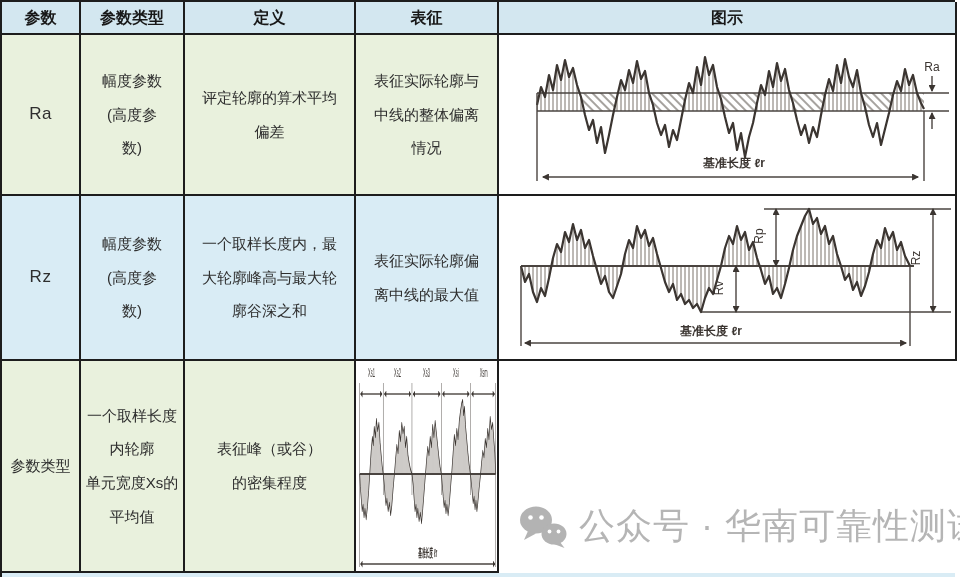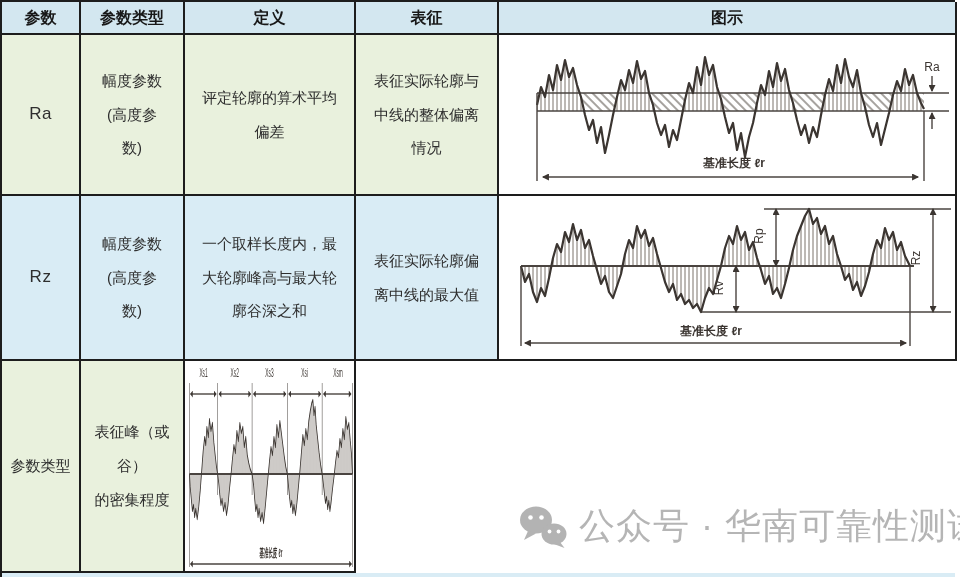--- a/index.html
+++ b/index.html
@@ -118,20 +118,22 @@
         <line class="ref" x1="277" y1="13" x2="277" y2="70" marker-start="url(#arr)" marker-end="url(#arr)"></line>
         <text x="264" y="40" font-size="12" text-anchor="middle" transform="rotate(-90 264 40)">Rp</text>
         <line class="ref" x1="434" y1="13" x2="434" y2="116" marker-start="url(#arr)" marker-end="url(#arr)"></line>
         <text x="421" y="62" font-size="12" text-anchor="middle" transform="rotate(-90 421 62)">Rz</text>
         <line class="ref" x1="26" y1="147" x2="407" y2="147" marker-start="url(#arr)" marker-end="url(#arr)"></line>
         <text x="212" y="139" font-size="12" font-weight="600" text-anchor="middle">基准长度 ℓr</text>
       </svg>
     </div>
 
     <div class="cell green">参数类型</div>
+    <div class="cell green">一个取样长度内轮廓
+单元宽度Xs的平均值</div>
     <div class="cell green">表征峰（或谷）
 的密集程度</div>
     <div class="cell diagram">
       <svg viewBox="0 0 456 210" preserveAspectRatio="none">
         <path fill="url(#vh)" d="M12,113 L14,126 L17,138 L20,150 L23,144 L26,156 L29,148 L33,158 L37,146 L41,130 L45,110 L49,90 L53,76 L56,84 L59,66 L63,76 L66,58 L70,70 L74,62 L78,82 L82,96 L85,106 L88,113 L91,122 L94,134 L97,144 L100,138 L104,150 L108,142 L112,154 L116,144 L120,128 L124,114 L128,98 L132,84 L136,92 L140,70 L144,80 L148,62 L152,72 L156,66 L160,86 L164,76 L168,94 L172,102 L176,108 L181,113 L185,124 L188,138 L191,150 L194,144 L197,156 L200,148 L204,160 L208,152 L212,162 L216,148 L220,132 L224,116 L228,100 L232,86 L236,94 L240,76 L244,86 L248,64 L252,76 L256,60 L260,72 L264,84 L268,96 L272,106 L276,113 L279,124 L282,136 L285,146 L288,140 L291,152 L294,144 L298,154 L302,142 L306,126 L310,110 L314,92 L318,74 L322,84 L326,68 L330,78 L334,60 L338,50 L342,42 L345,39 L348,54 L351,46 L354,64 L358,78 L362,92 L366,104 L370,113 L373,122 L376,132 L379,142 L382,136 L385,148 L388,140 L391,150 L394,142 L398,128 L402,116 L406,102 L410,90 L414,96 L418,78 L422,86 L426,68 L430,78 L434,56 L438,68 L442,62 L446,80 L449,92 L452,113 Z"></path>
         <line class="mid" x1="12" y1="113" x2="452" y2="113"></line>
         <polyline class="curve" points="12,113 14,126 17,138 20,150 23,144 26,156 29,148 33,158 37,146 41,130 45,110 49,90 53,76 56,84 59,66 63,76 66,58 70,70 74,62 78,82 82,96 85,106 88,113 91,122 94,134 97,144 100,138 104,150 108,142 112,154 116,144 120,128 124,114 128,98 132,84 136,92 140,70 144,80 148,62 152,72 156,66 160,86 164,76 168,94 172,102 176,108 181,113 185,124 188,138 191,150 194,144 197,156 200,148 204,160 208,152 212,162 216,148 220,132 224,116 228,100 232,86 236,94 240,76 244,86 248,64 252,76 256,60 260,72 264,84 268,96 272,106 276,113 279,124 282,136 285,146 288,140 291,152 294,144 298,154 302,142 306,126 310,110 314,92 318,74 322,84 326,68 330,78 334,60 338,50 342,42 345,39 348,54 351,46 354,64 358,78 362,92 366,104 370,113 373,122 376,132 379,142 382,136 385,148 388,140 391,150 394,142 398,128 402,116 406,102 410,90 414,96 418,78 422,86 426,68 430,78 434,56 438,68 442,62 446,80 449,92 452,113"></polyline>
         <line class="ref" x1="12" y1="22" x2="12" y2="206"></line>
         <line class="ref" x1="452" y1="22" x2="452" y2="206"></line>
         <line class="ref" x1="88" y1="22" x2="88" y2="134"></line>

